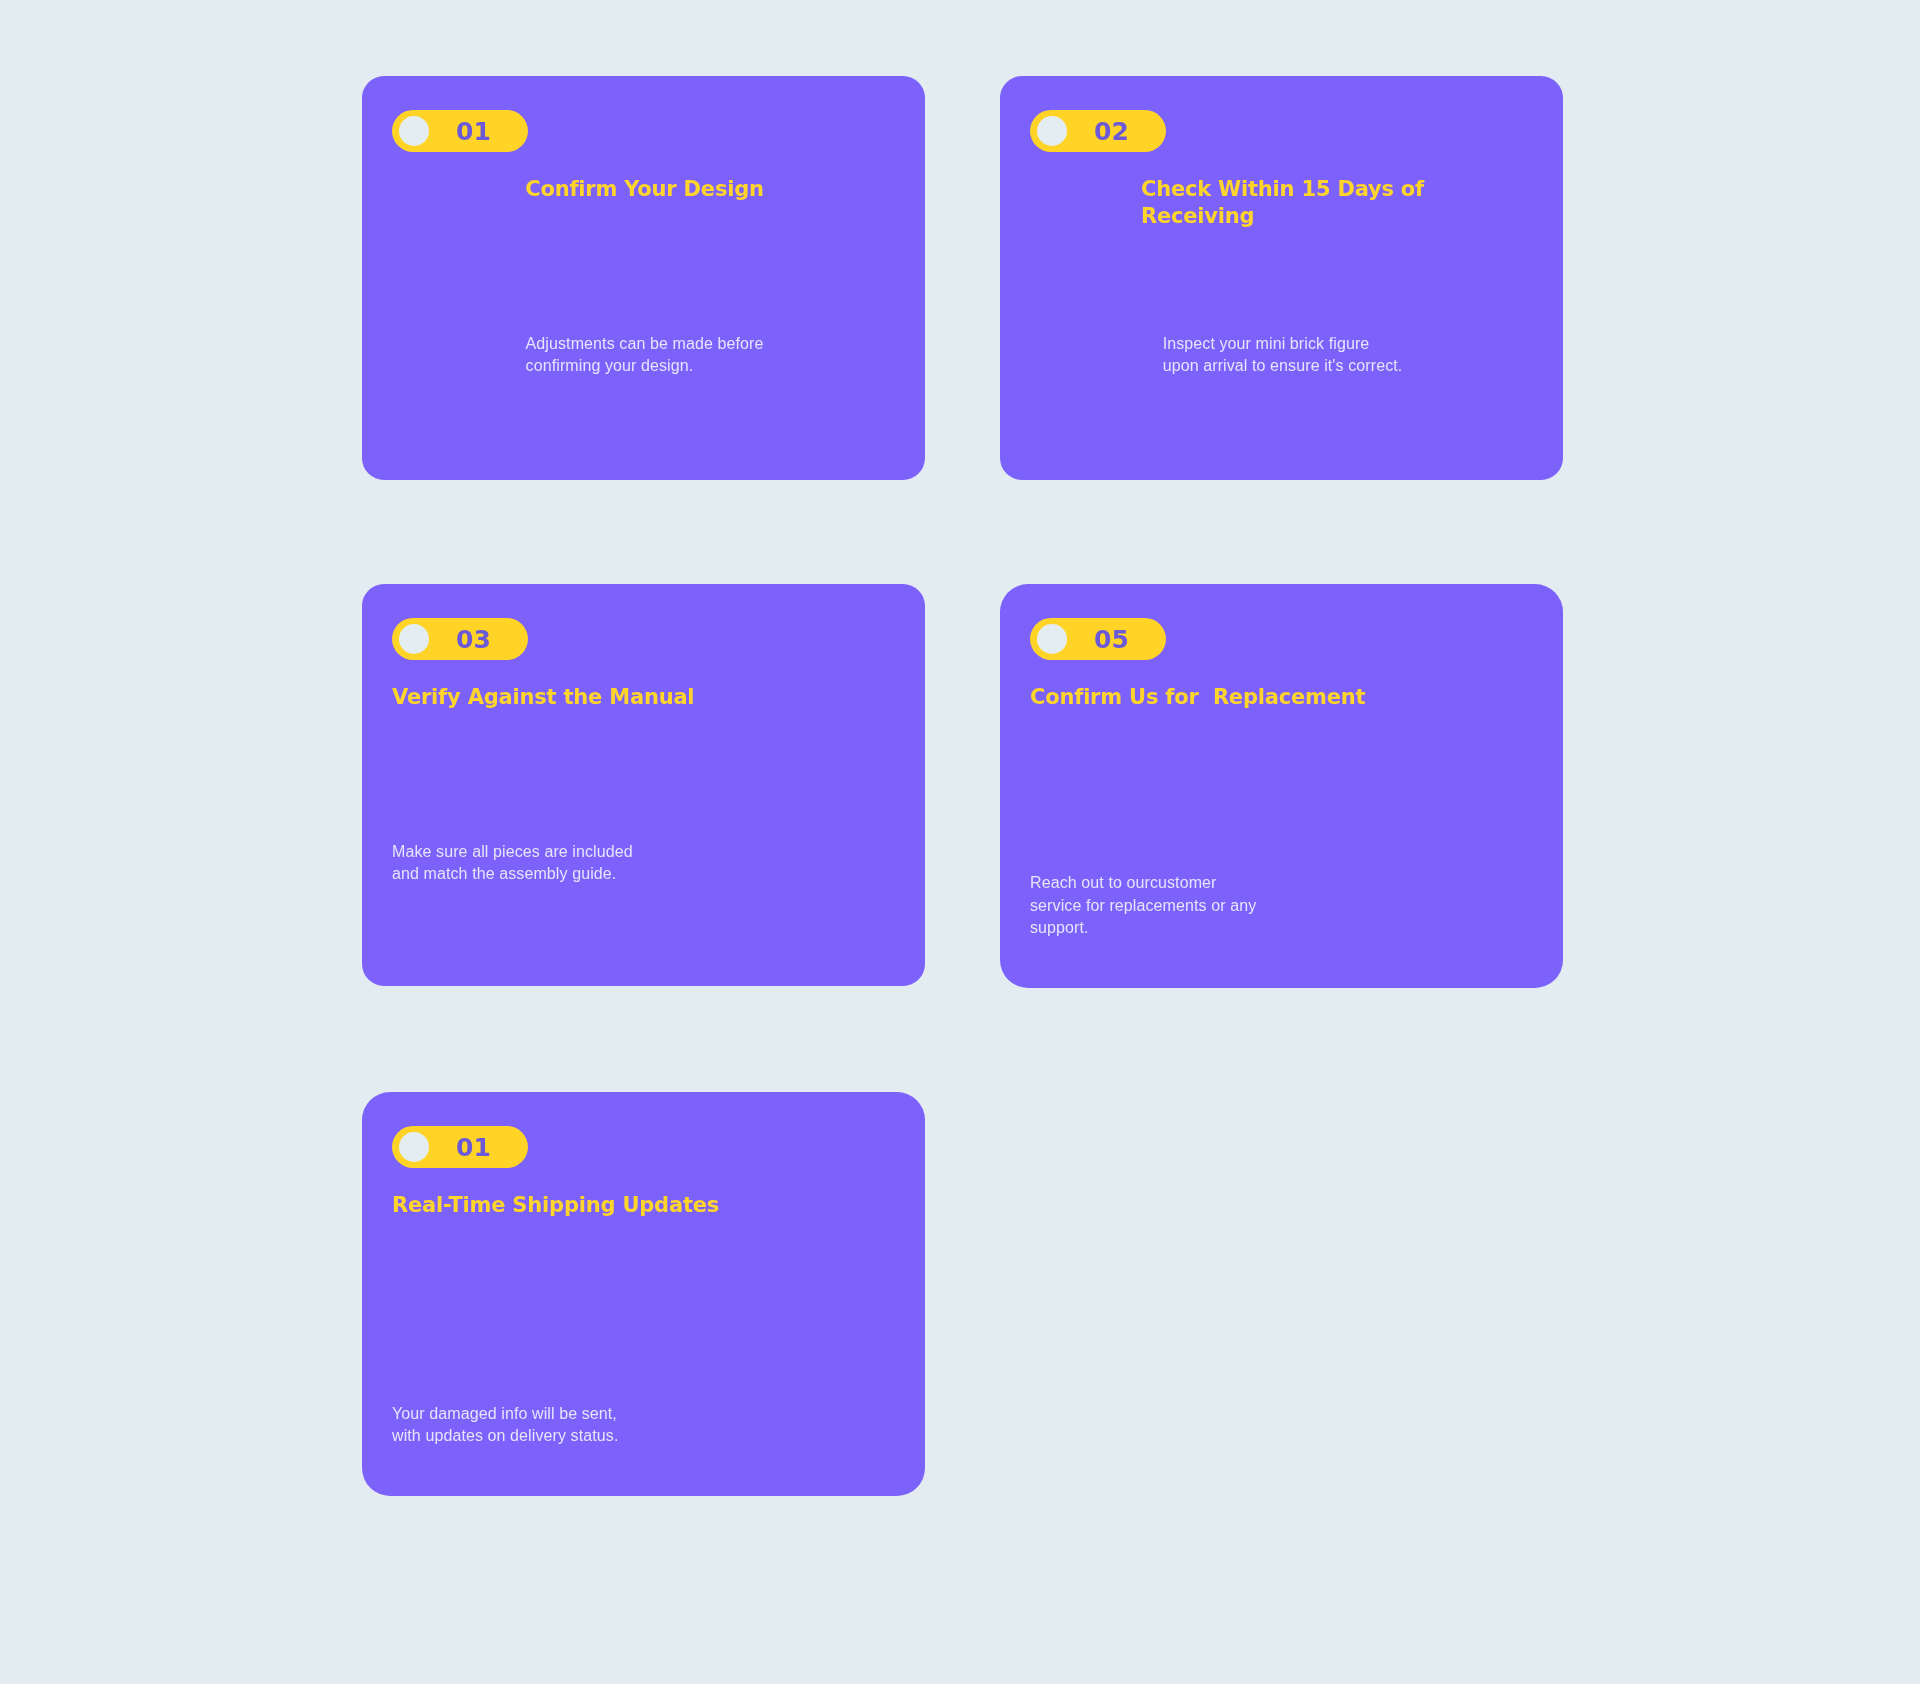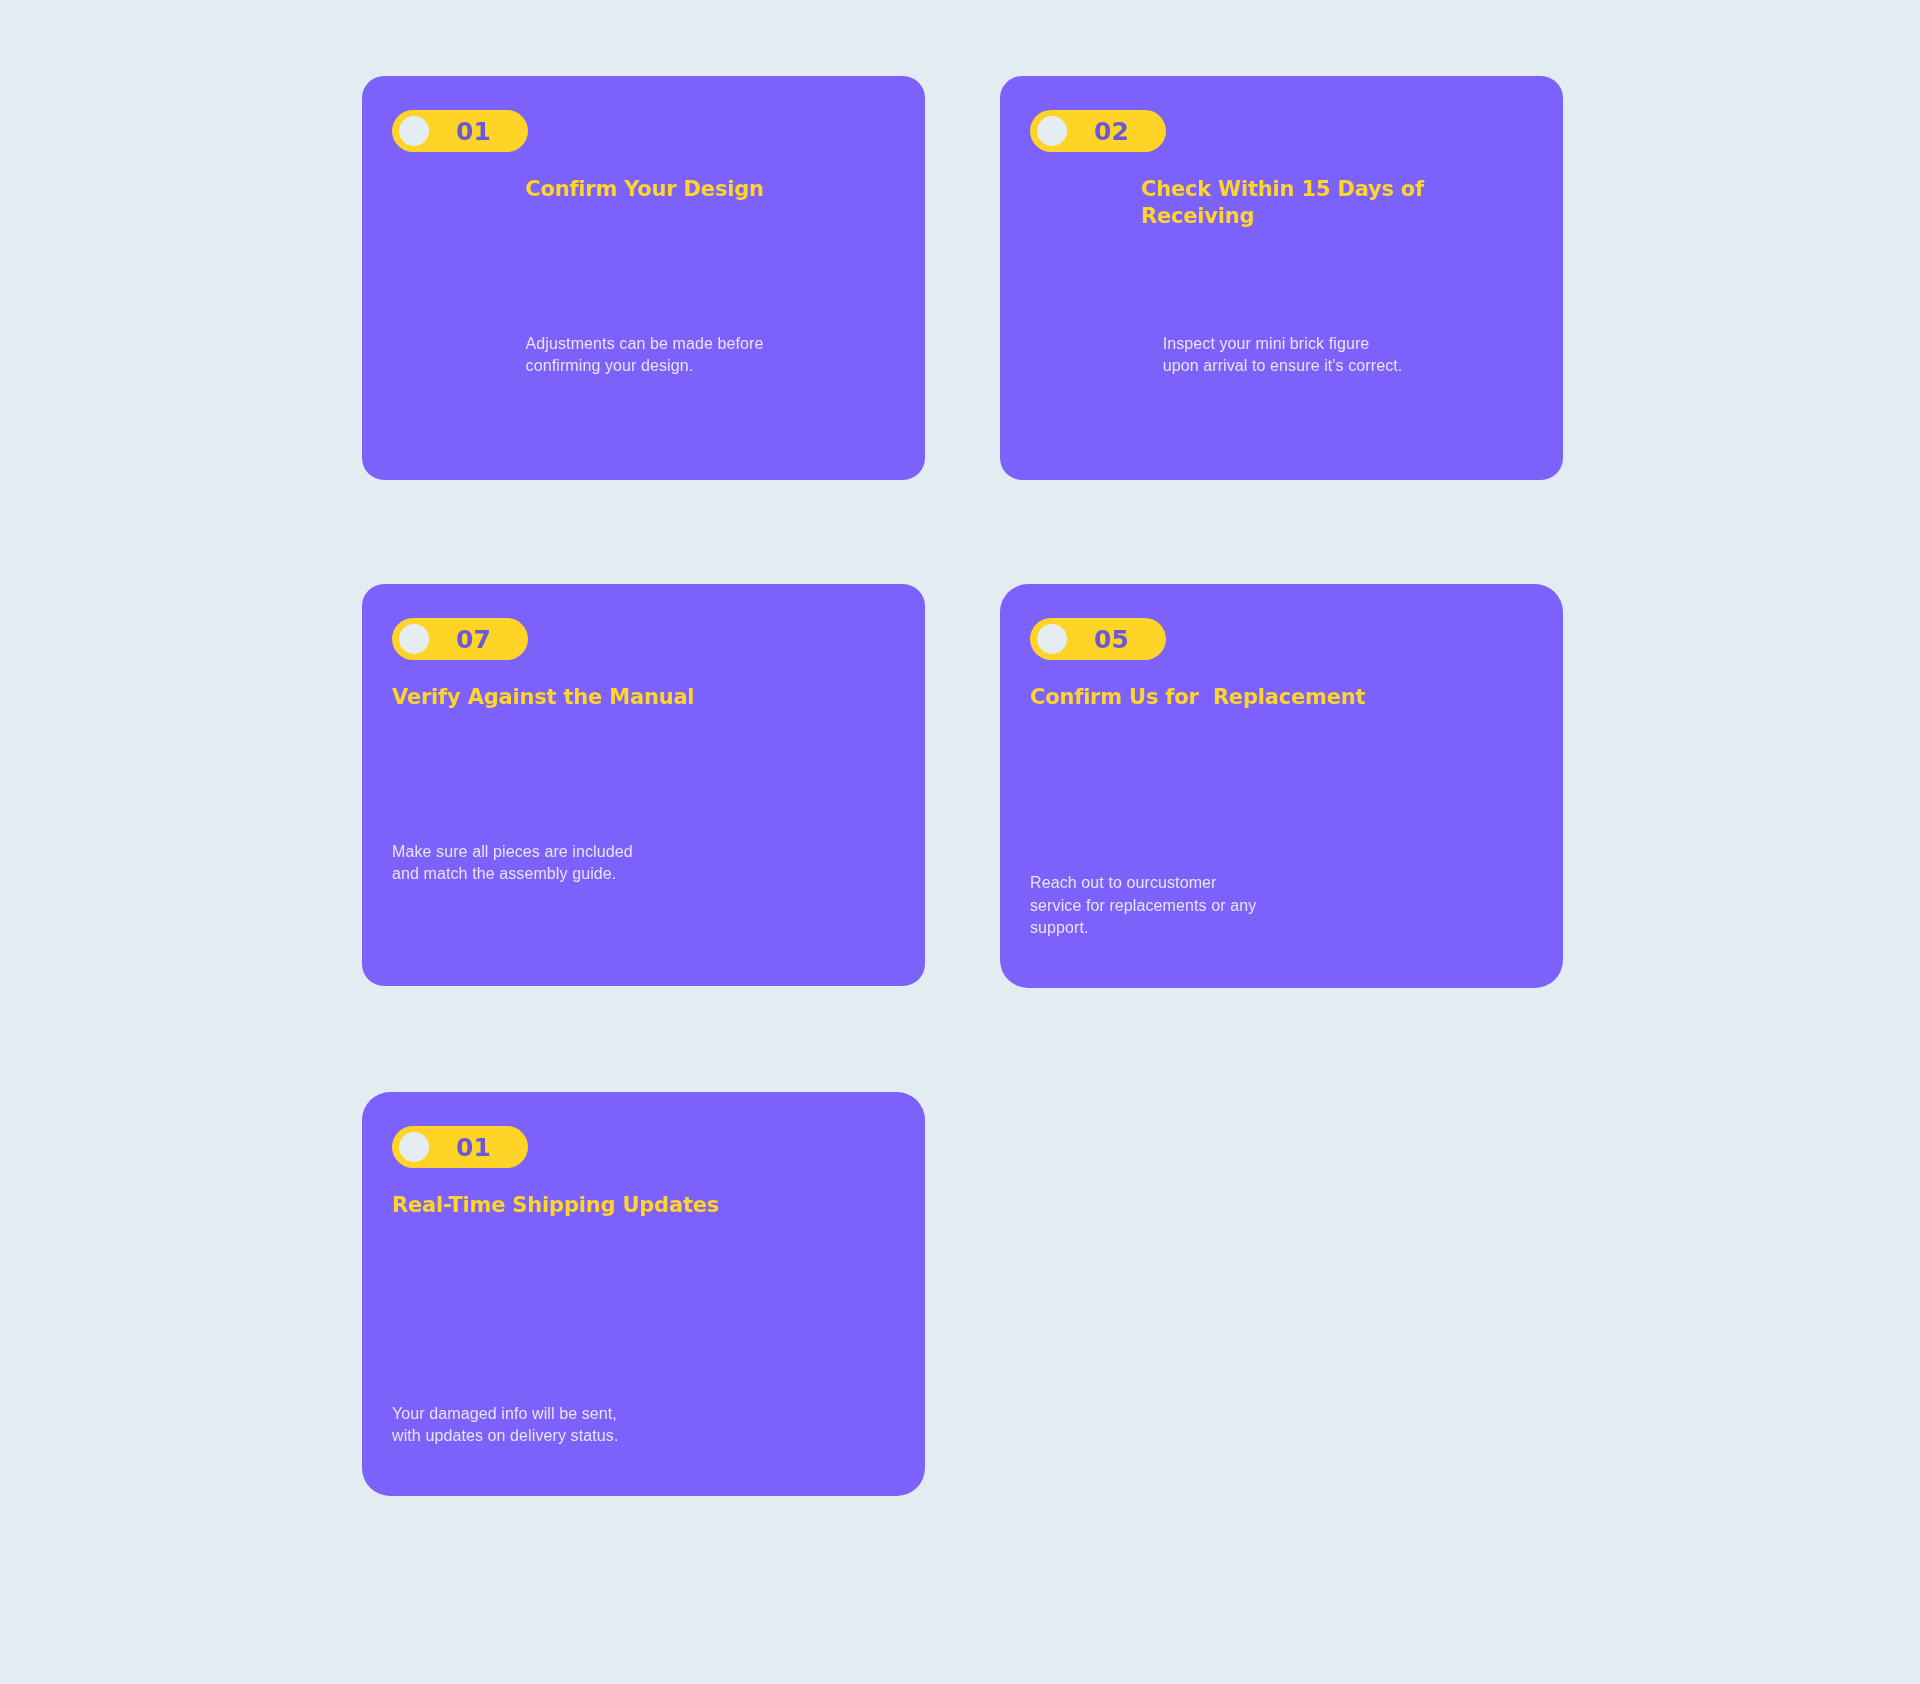--- a/index.html
+++ b/index.html
@@ -127,21 +127,21 @@
       </div>
       <div class="card-title">Check Within 15 Days of
 Receiving</div>
       <div class="card-body">Inspect your mini brick figure
 upon arrival to ensure it's correct.</div>
     </div>
 
     <div class="card row-2">
       <div class="badge">
         <span class="badge-dot"></span>
-        <span class="badge-num">07</span>
+        <span class="badge-num">03</span>
       </div>
       <div class="card-title">Verify Against the Manual</div>
       <div class="card-body">Make sure all pieces are included
 and match the assembly guide.</div>
     </div>
 
 
     <div class="card row-3">
       <div class="badge">
         <span class="badge-dot"></span>

